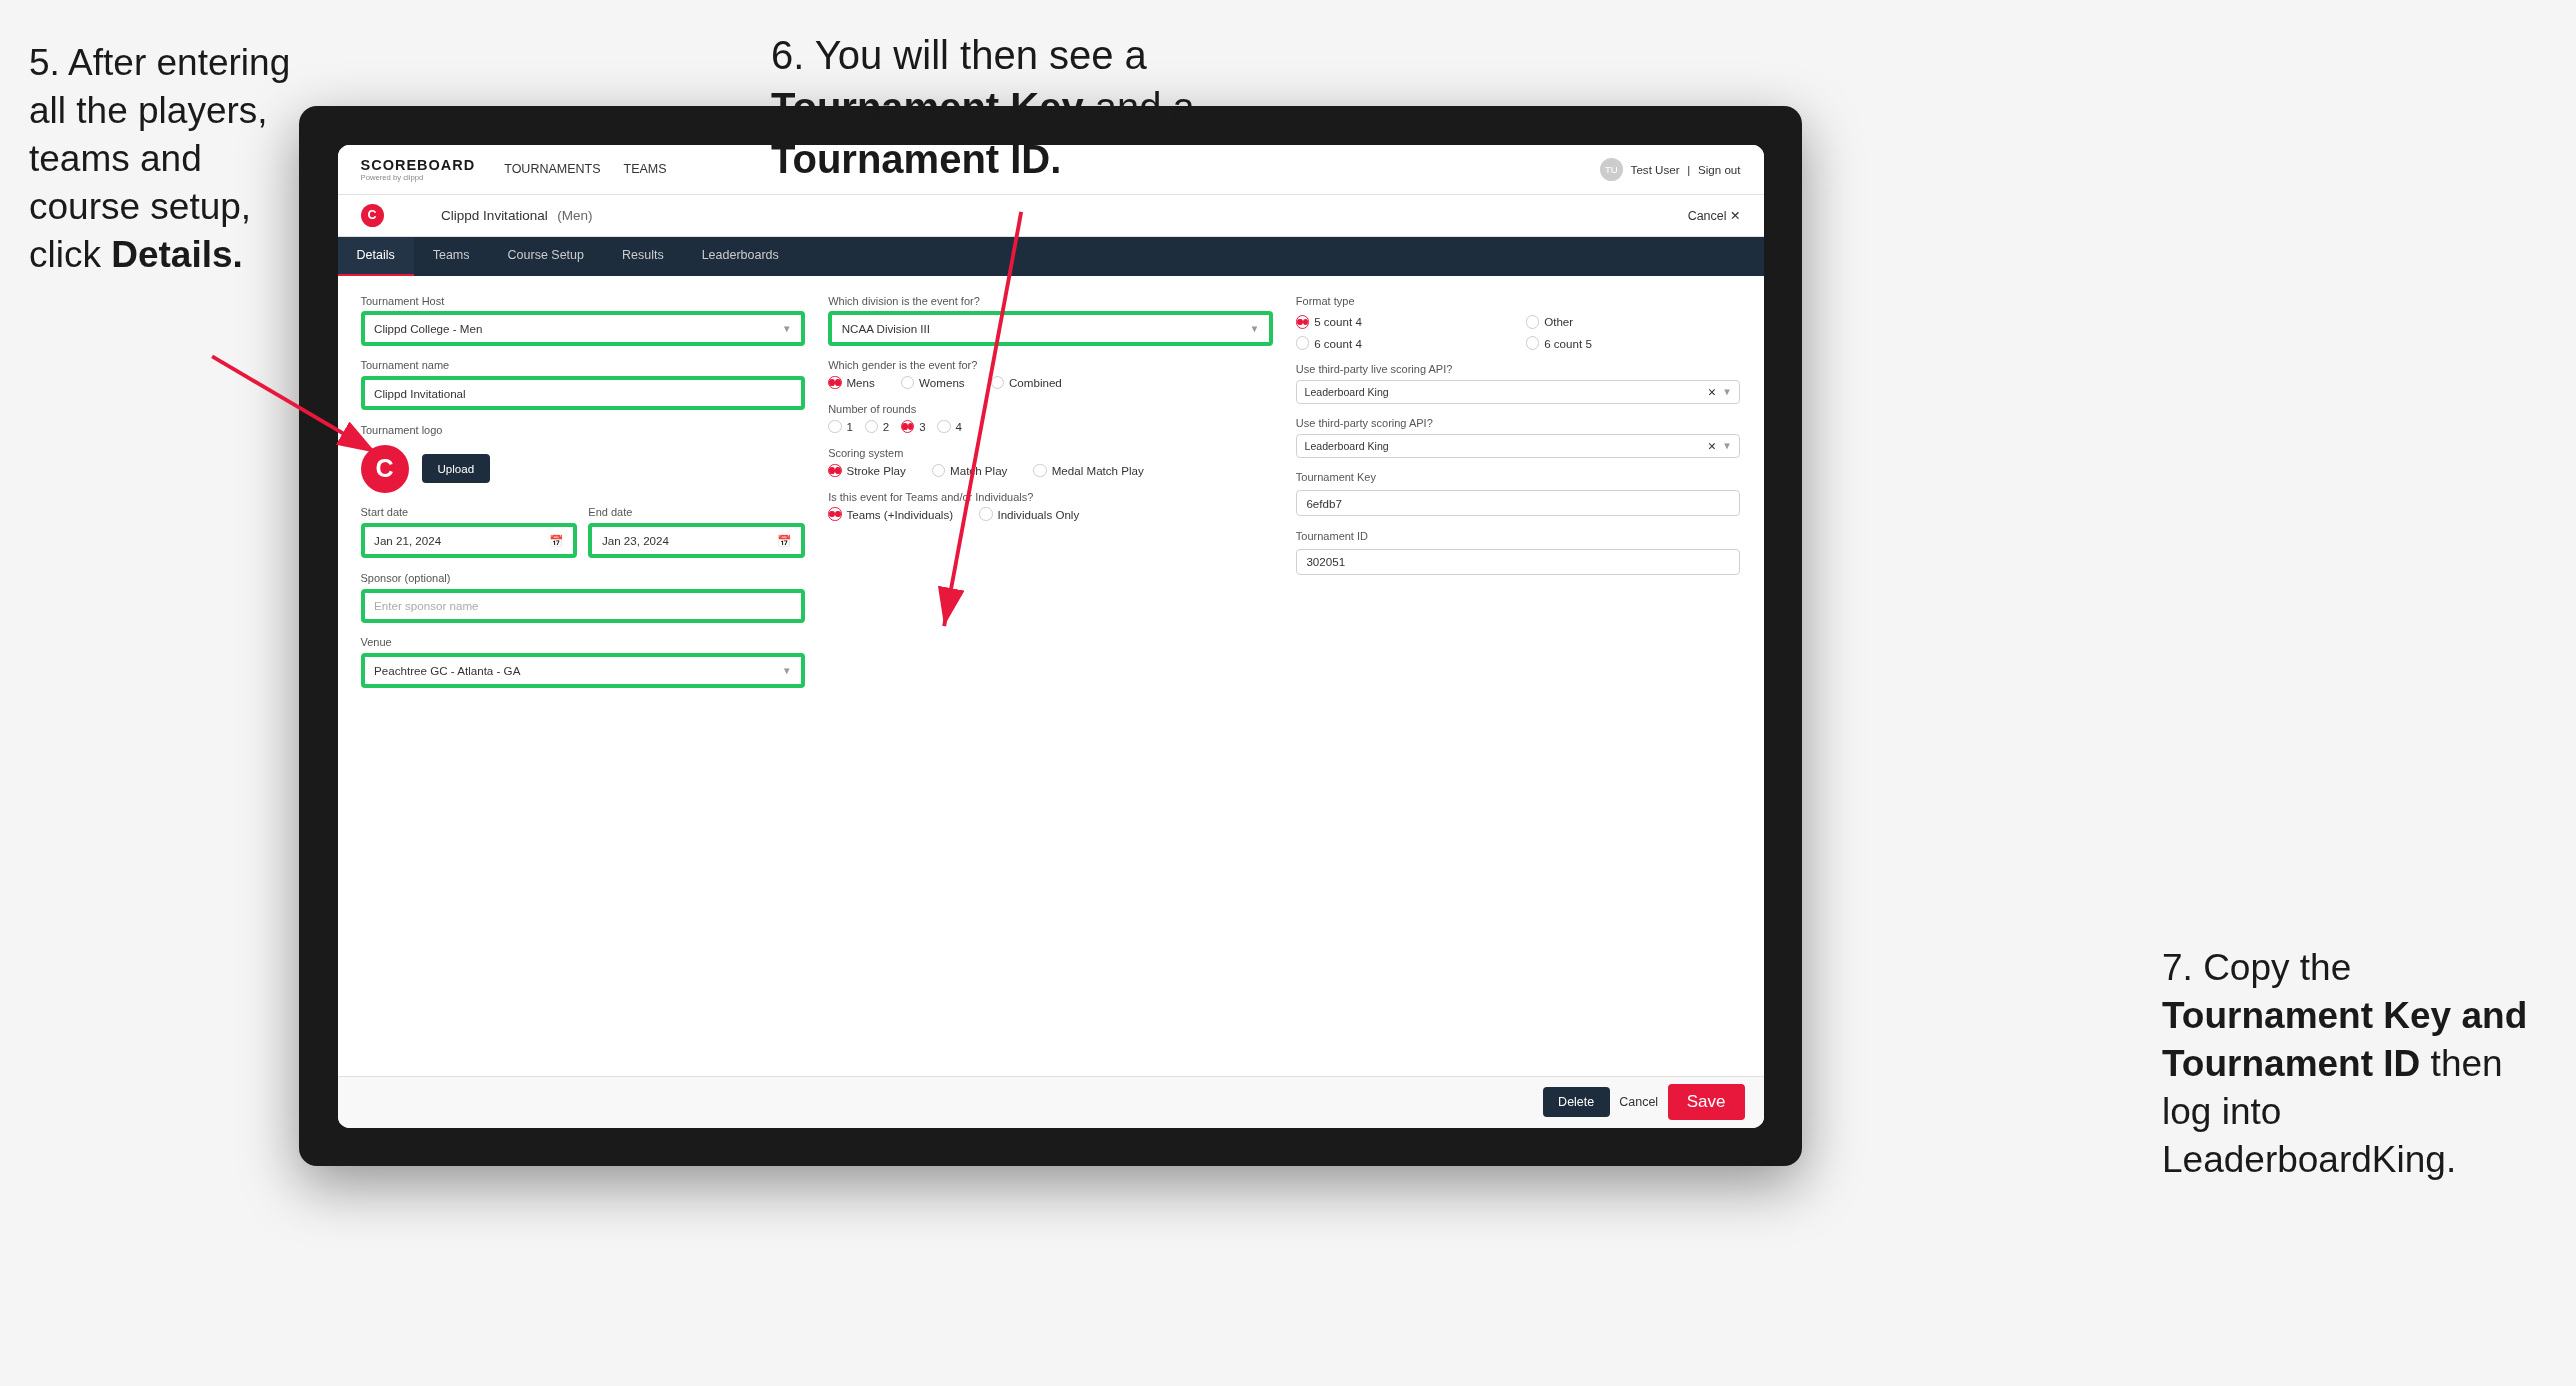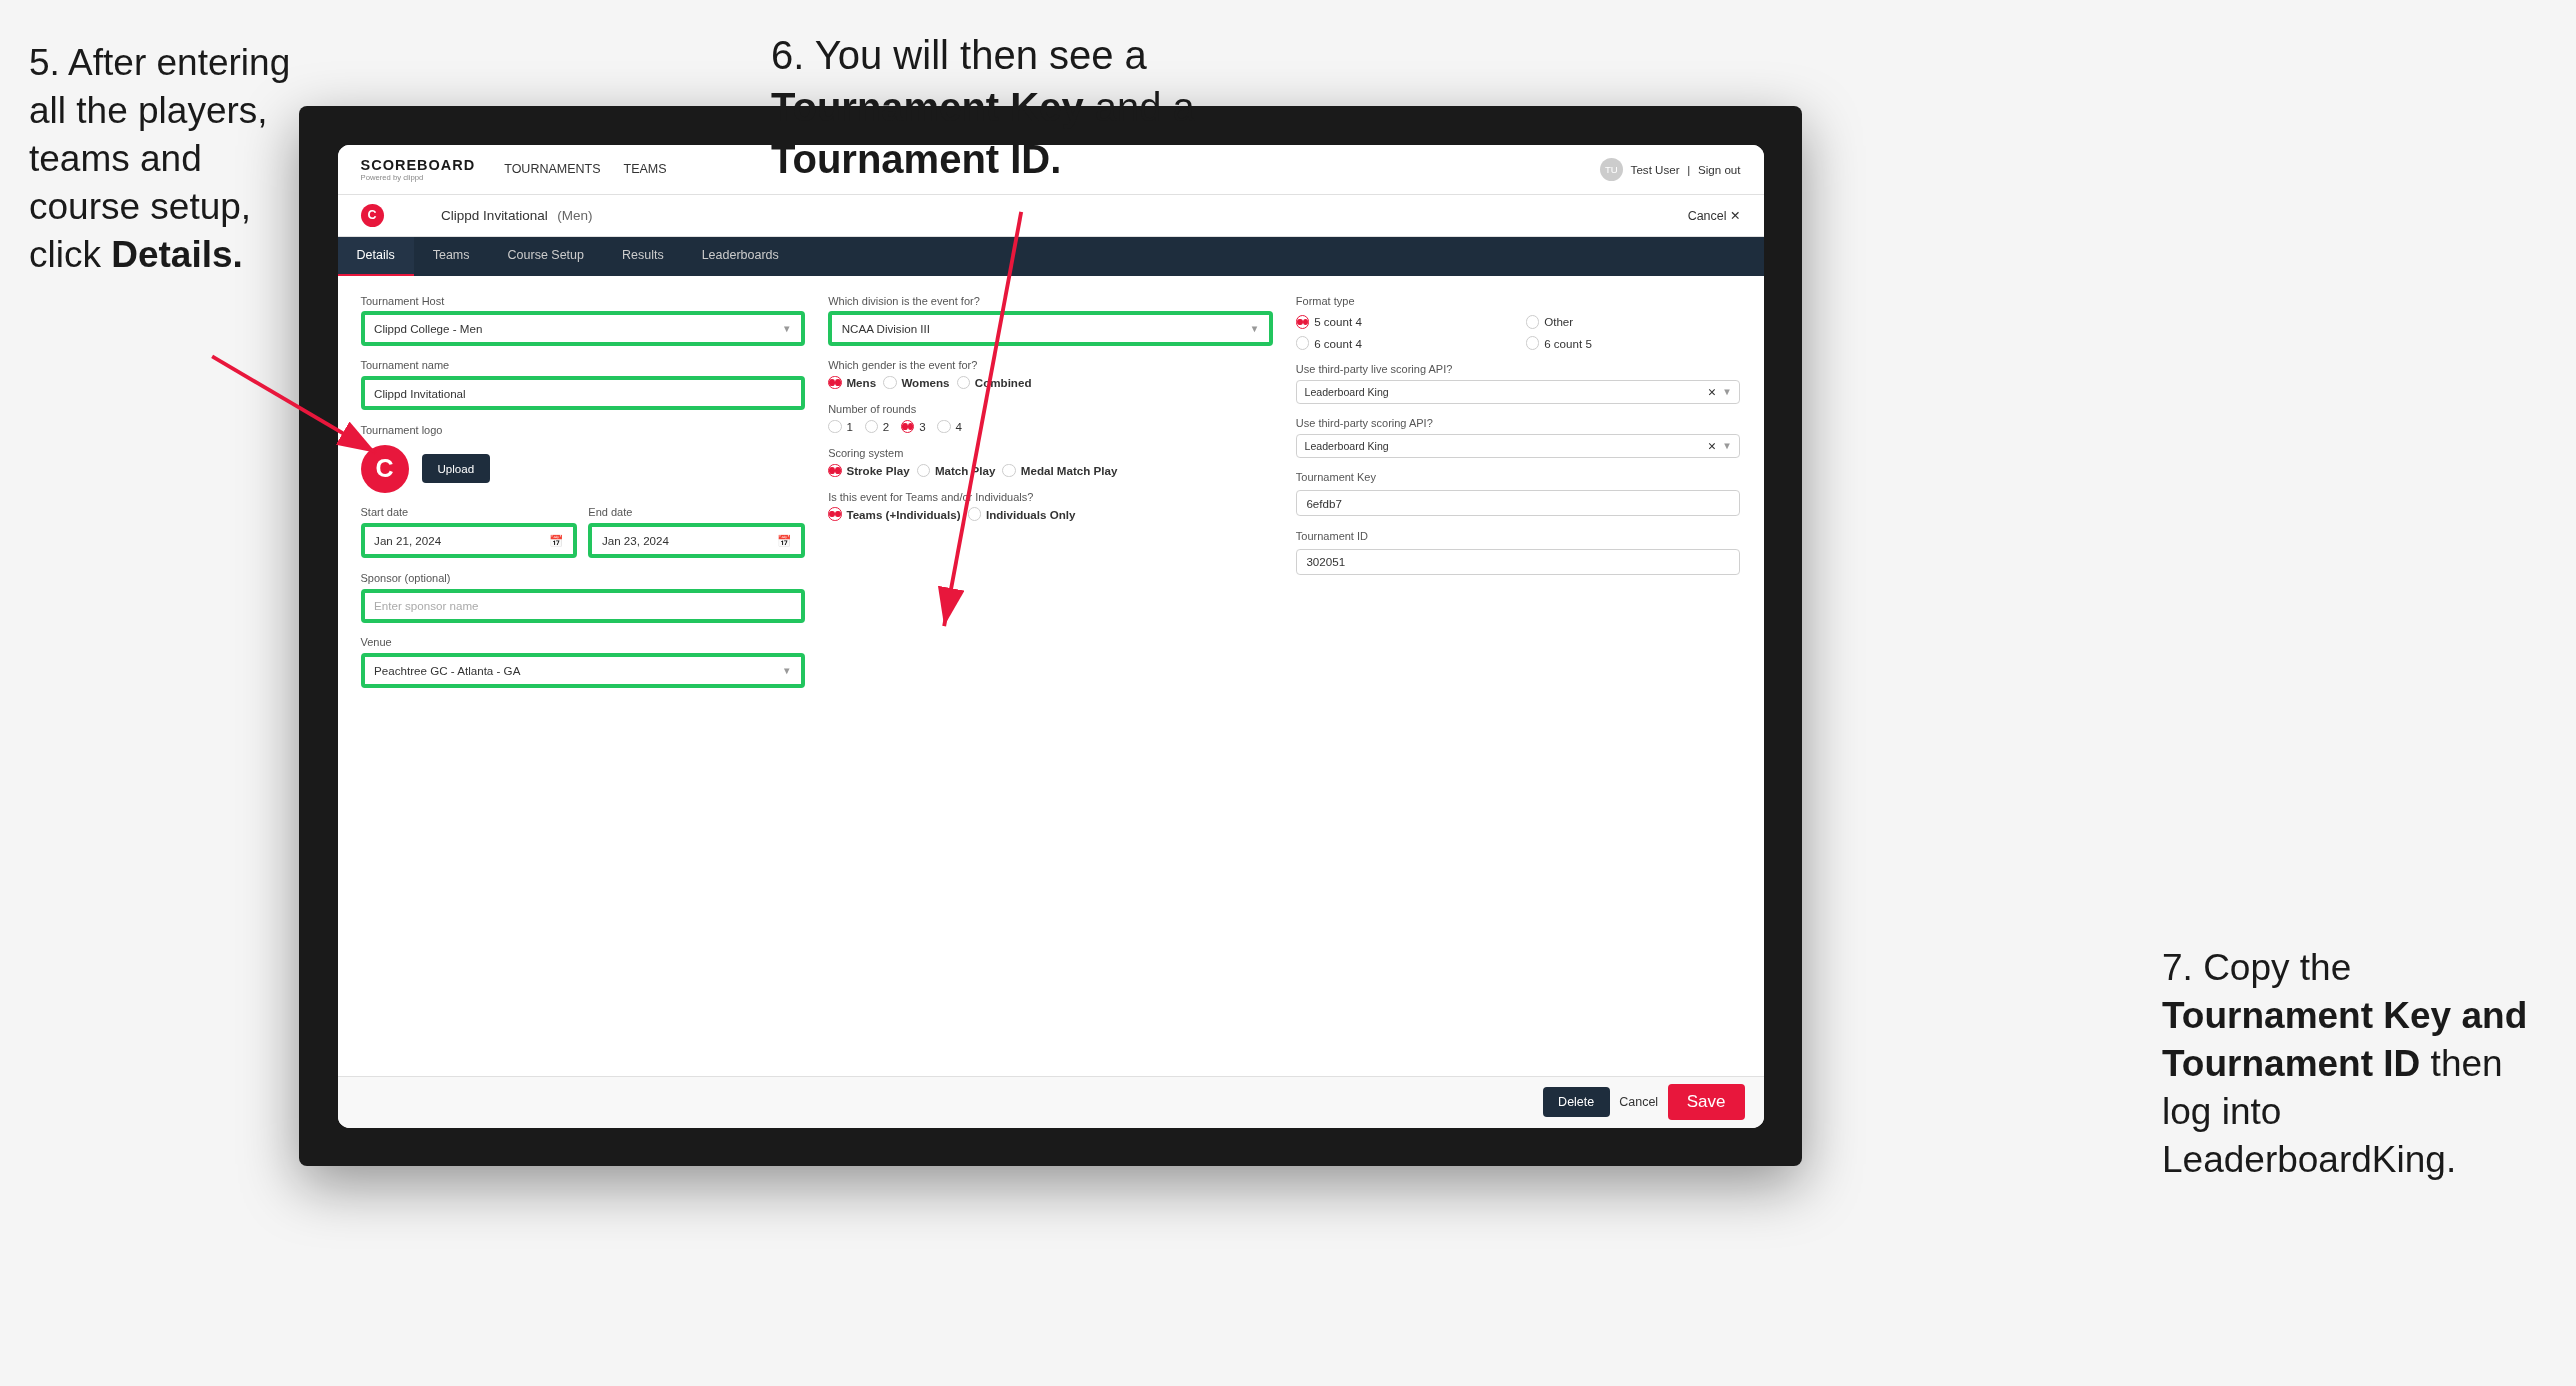--- a/index.html
+++ b/index.html
@@ -51,21 +51,21 @@
     }
 
     
     .tablet-frame {
       position: absolute;
       top: 106px;
       left: 299px;
       width: 1503px;
       height: 1060px;
       background: #1a1a1a;
-      border-radius: 8px;
+      border-radius: 18px;
       box-shadow: 0 19px 58px rgba(0,0,0,0.4);
       display: flex;
       align-items: center;
       justify-content: center;
     }
 
     .tablet-screen {
       width: 1426px;
       height: 983px;
       background: #ffffff;
@@ -283,23 +283,22 @@
     .date-row {
       display: grid;
       grid-template-columns: 1fr 1fr;
       gap: 11px;
     }
 
     
     .radio-group {
       display: flex;
       flex-wrap: wrap;
-      gap: 7px;
-      align-items: center;
-      font-weight: bold;
+      gap: 26px;
+      align-items: center;
     }
 
     .radio-item {
       display: flex;
       align-items: center;
       gap: 4.8px;
       font-size: 11.6px;
       color: #333;
     }
 

